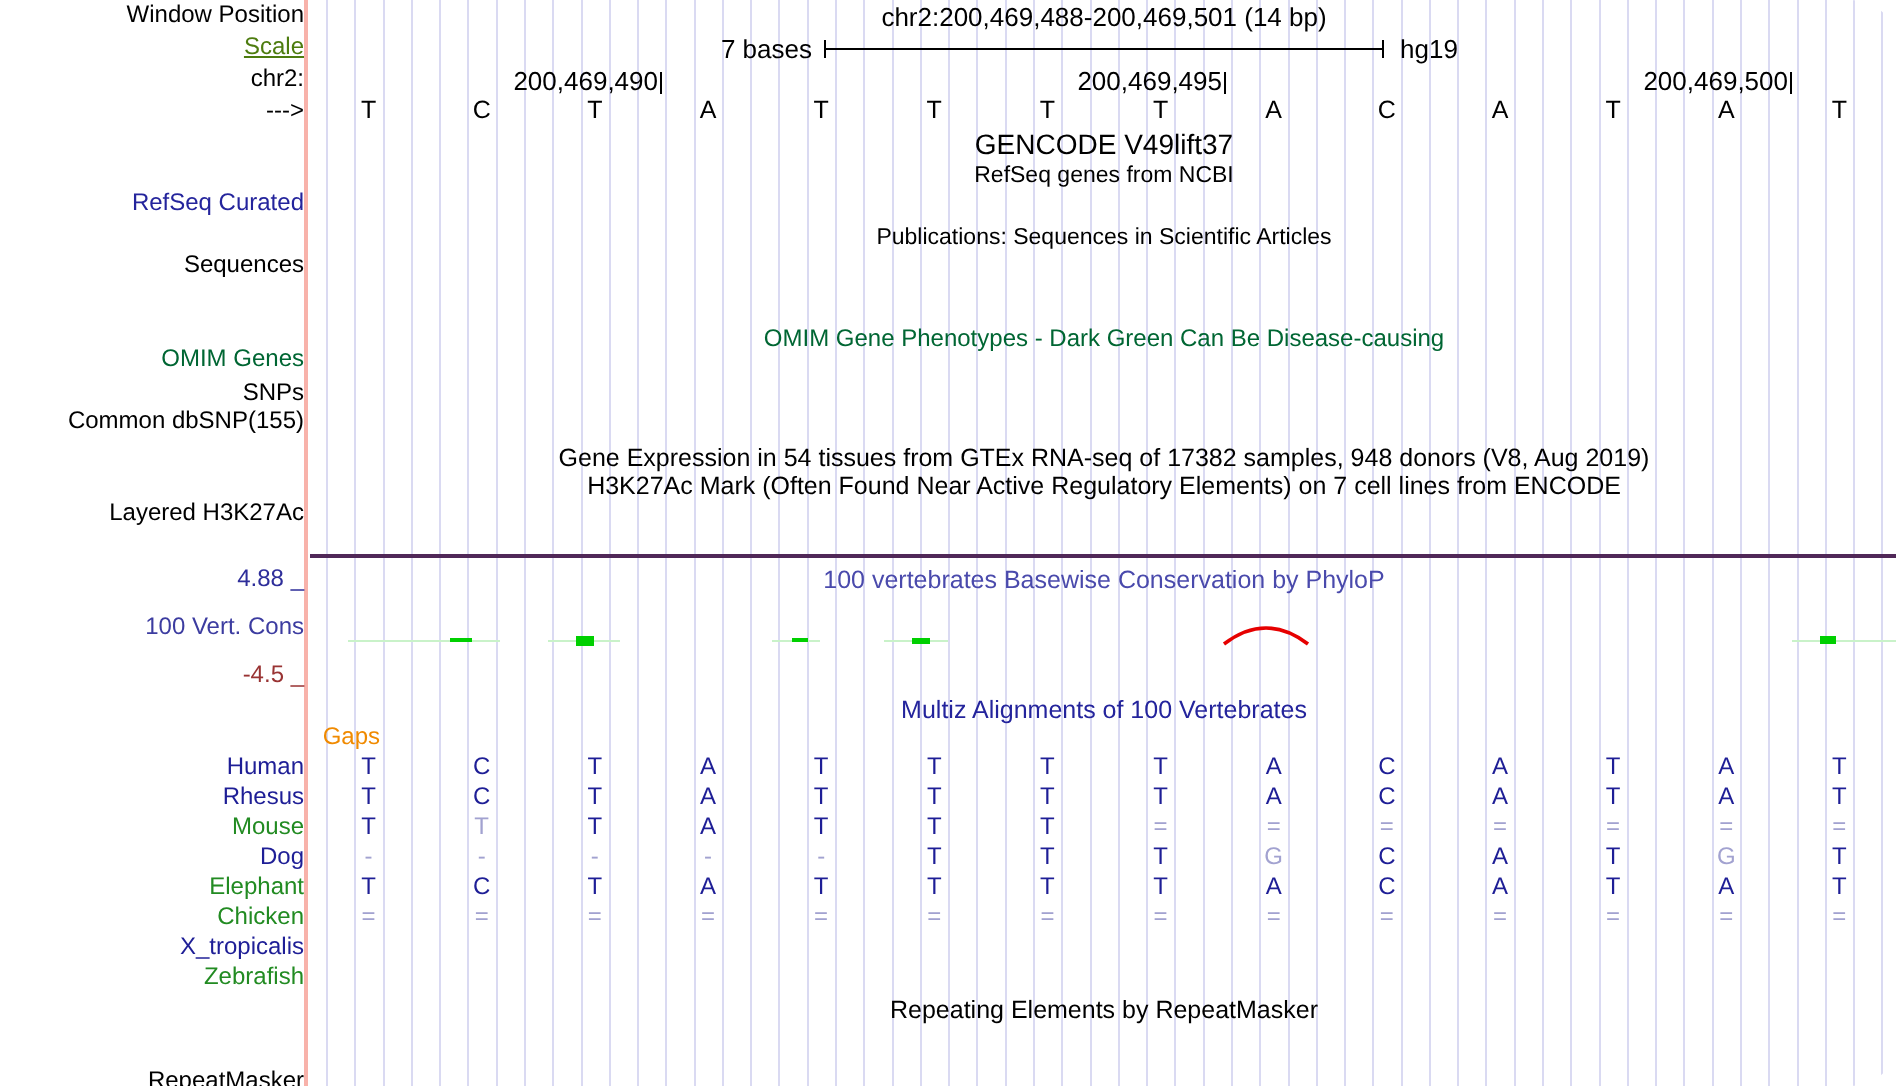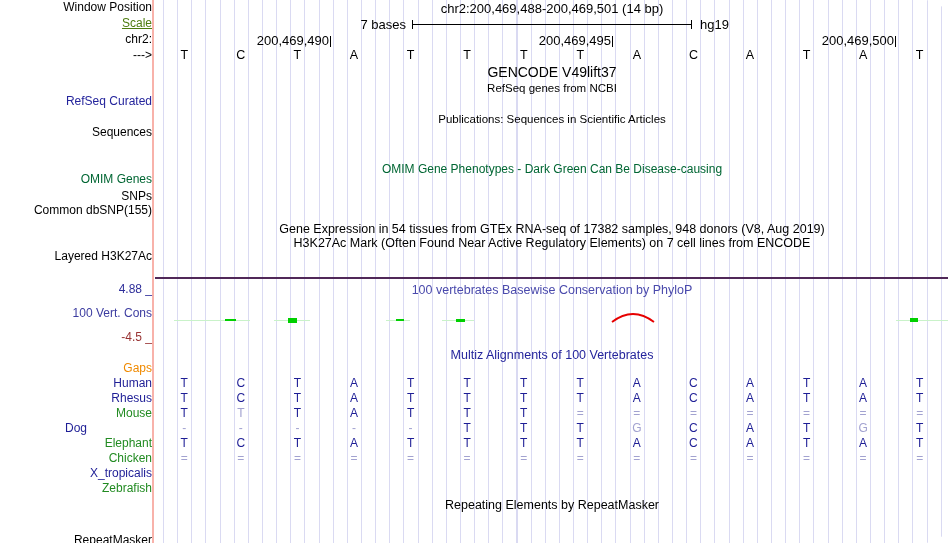--- a/index.html
+++ b/index.html
@@ -56,25 +56,25 @@
       <div class="llabel" style="top: 49px; color: rgb(0, 0, 0);">---&gt;</div>
       <div class="llabel" style="top: 95px; color: rgb(36, 36, 156);">RefSeq Curated</div>
       <div class="llabel" style="top: 126px; color: rgb(0, 0, 0);">Sequences</div>
       <div class="llabel" style="top: 142px; color: rgb(0, 0, 0); margin-top: 48px;">SNPs</div>
       <div class="llabel" style="top: 173px; color: rgb(0, 102, 51);">OMIM Genes</div>
       <div class="llabel" style="top: 204px; color: rgb(0, 0, 0);">Common dbSNP(155)</div>
       <div class="llabel" style="top: 250px; color: rgb(0, 0, 0);">Layered H3K27Ac</div>
       <div class="llabel" style="top: 283px; color: rgb(46, 46, 154);">4.88 _</div>
       <div class="llabel" style="top: 307px; color: rgb(60, 60, 160);">100 Vert. Cons</div>
       <div class="llabel" style="top: 331px; color: rgb(153, 51, 51);">-4.5 _</div>
-      <div class="llabel" style="top: 362px; color: rgb(240, 138, 0);">Gaps</div>
+      <div class="llabel" style="top: 362px; color: rgb(240, 138, 0); padding-left: 38px;">Gaps</div>
       <div class="llabel" style="top: 377px; color: rgb(30, 30, 150);">Human</div>
       <div class="llabel" style="top: 392px; color: rgb(30, 30, 150);">Rhesus</div>
       <div class="llabel" style="top: 407px; color: rgb(34, 139, 34);">Mouse</div>
-      <div class="llabel" style="top: 422px; color: rgb(30, 30, 150); text-align: center;">Dog</div>
+      <div class="llabel" style="top: 422px; color: rgb(30, 30, 150);">Dog</div>
       <div class="llabel" style="top: 437px; color: rgb(34, 139, 34);">Elephant</div>
       <div class="llabel" style="top: 452px; color: rgb(34, 139, 34);">Chicken</div>
       <div class="llabel" style="top: 467px; color: rgb(30, 30, 150);">X_tropicalis</div>
       <div class="llabel" style="top: 482px; color: rgb(34, 139, 34);">Zebrafish</div>
       <div class="llabel" style="top: 534px; color: rgb(0, 0, 0);">RepeatMasker</div>
     </div>
 
   <div class="ctitle hdr">
     <span>chr2:200,469,488-200,469,501 (14 bp)</span>
   </div>

